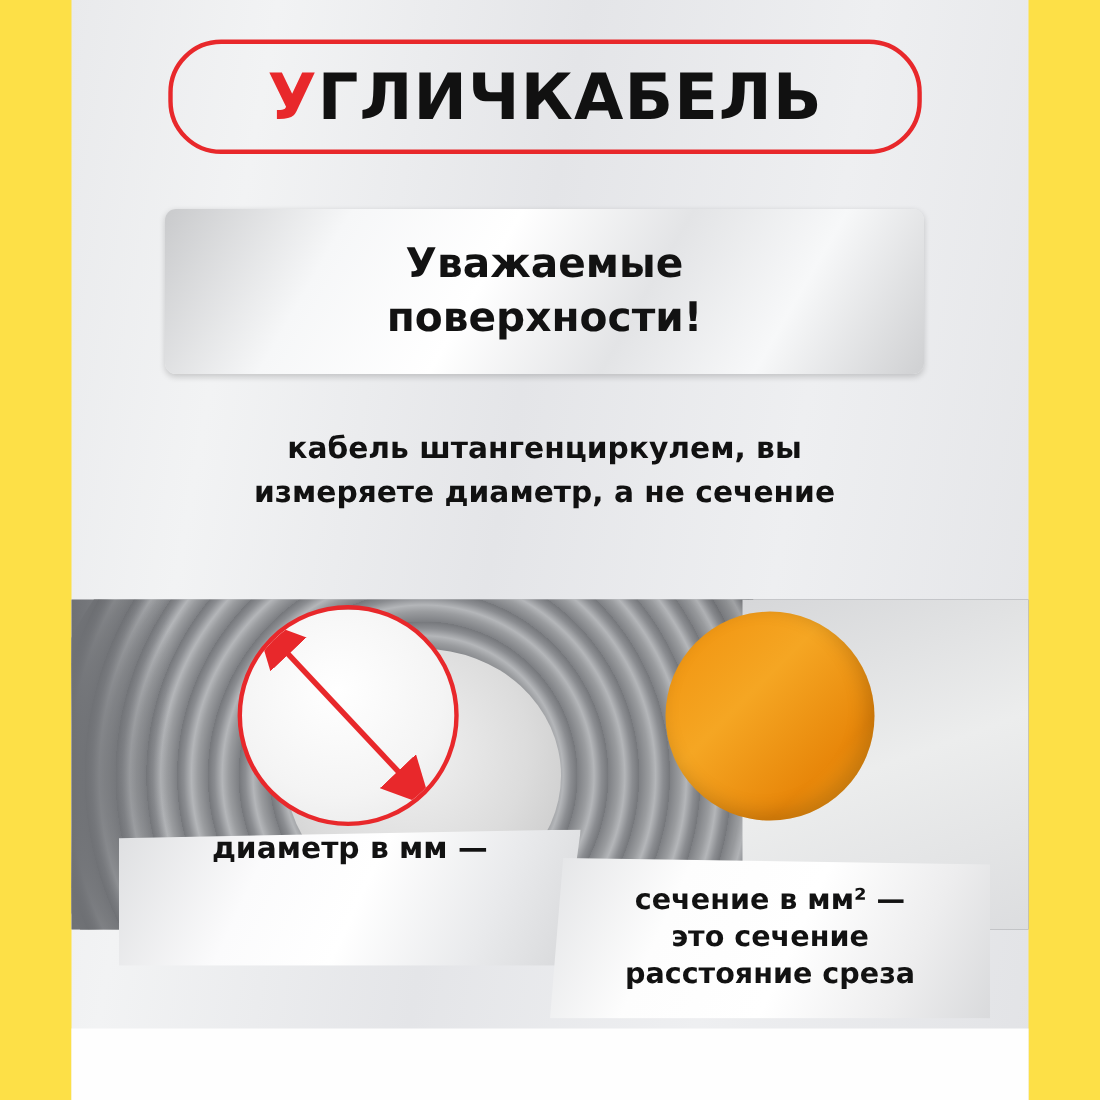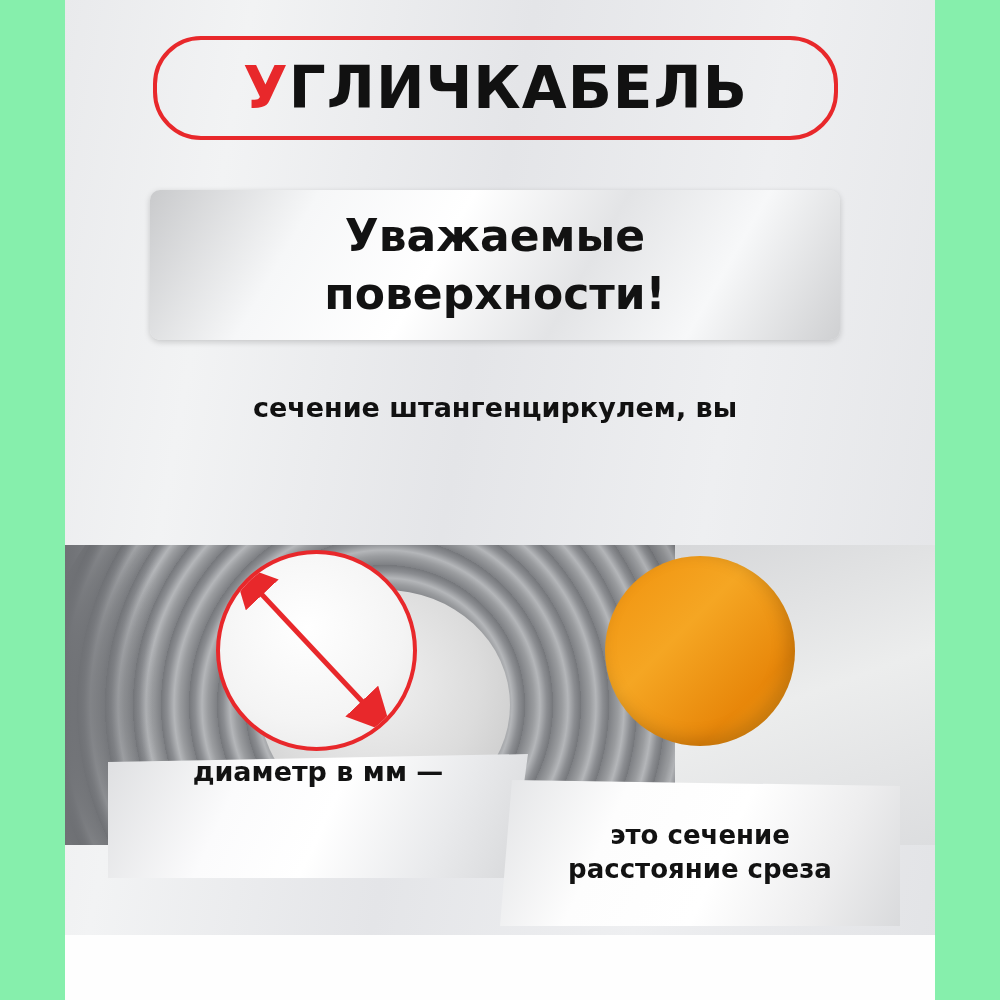--- a/index.html
+++ b/index.html
@@ -7,21 +7,21 @@
     padding: 0;
     background: #ffffff;
   }
   body {
     font-family: "Liberation Sans", sans-serif;
   }
   .canvas {
     position: relative;
     width: 1000px;
     height: 1000px;
-    background: #86efac;
+    background: #fde047;
     overflow: hidden;
   }
   
   .panel {
     position: absolute;
     left: 65px;
     top: 0px;
     width: 870px;
     height: 1000px;
     background: linear-gradient(100deg, #e9eaec 0%, #f2f3f4 18%, #e4e5e8 45%, #eeeff1 70%, #e2e3e6 100%);
@@ -71,21 +71,21 @@
     border-radius: 10px 10px 10px 10px;
     box-shadow: 0 2px 6px rgba(0,0,0,0.18);
     display: flex;
     flex-direction: column;
     align-items: center;
     justify-content: center;
   }
   .banner-line {
     font-family: "DejaVu Sans", sans-serif;
     font-weight: 700;
-    font-size: 44px;
+    font-size: 37px;
     color: #121212;
     line-height: 1.32;
     text-align: center;
     white-space: nowrap;
   }
   
   .notice {
     position: absolute;
     left: 150px;
     top: 388px;
@@ -226,21 +226,22 @@
   <div class="logo-box">
     <div class="logo-text"><span class="accent">У</span><span>ГЛИЧКАБЕЛЬ</span></div>
   </div>
 
   <div class="banner">
     <div class="banner-line">Уважаемые</div>
     <div class="banner-line">поверхности!</div>
   </div>
 
   <div class="notice">
-    <div>сечение штангенциркулем, вы</div>
+    <div>кабель штангенциркулем, вы</div>
+    <div>измеряете диаметр, а не сечение</div>
   </div>
 
   <div class="photo">
     <div class="coil">
       <div class="coil-hole"></div>
     </div>
     <div class="photo-dark-left"></div>
     <div class="photo-right-bg"></div>
   </div>
 
@@ -258,17 +259,18 @@
     </svg>
   </div>
 
   <div class="circle-section"></div>
 
   <div class="ribbon-left">
     <div class="cap-line">диаметр в мм —</div>
   </div>
 
   <div class="ribbon-right">
+    <div class="cap-line">сечение в мм² —</div>
     <div class="cap-line">это сечение</div>
     <div class="cap-line">расстояние среза</div>
   </div>
 
 </div>
 
 </body></html>

